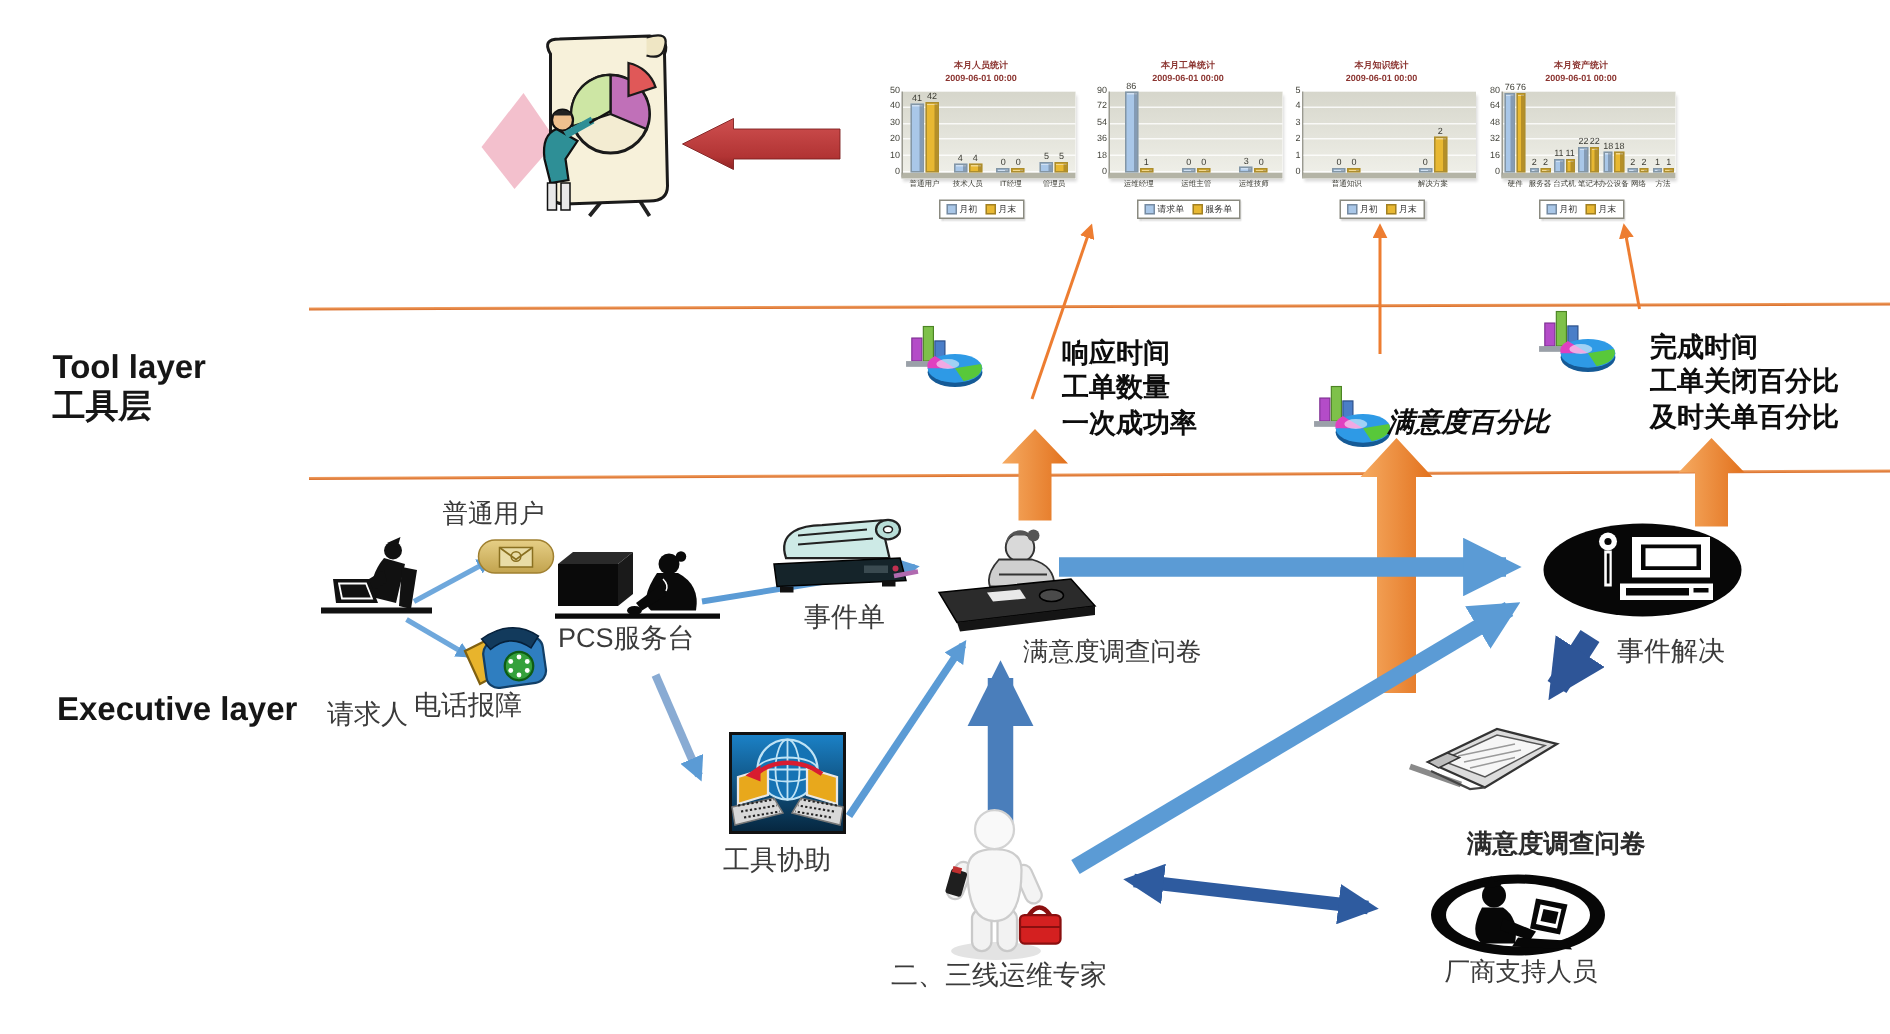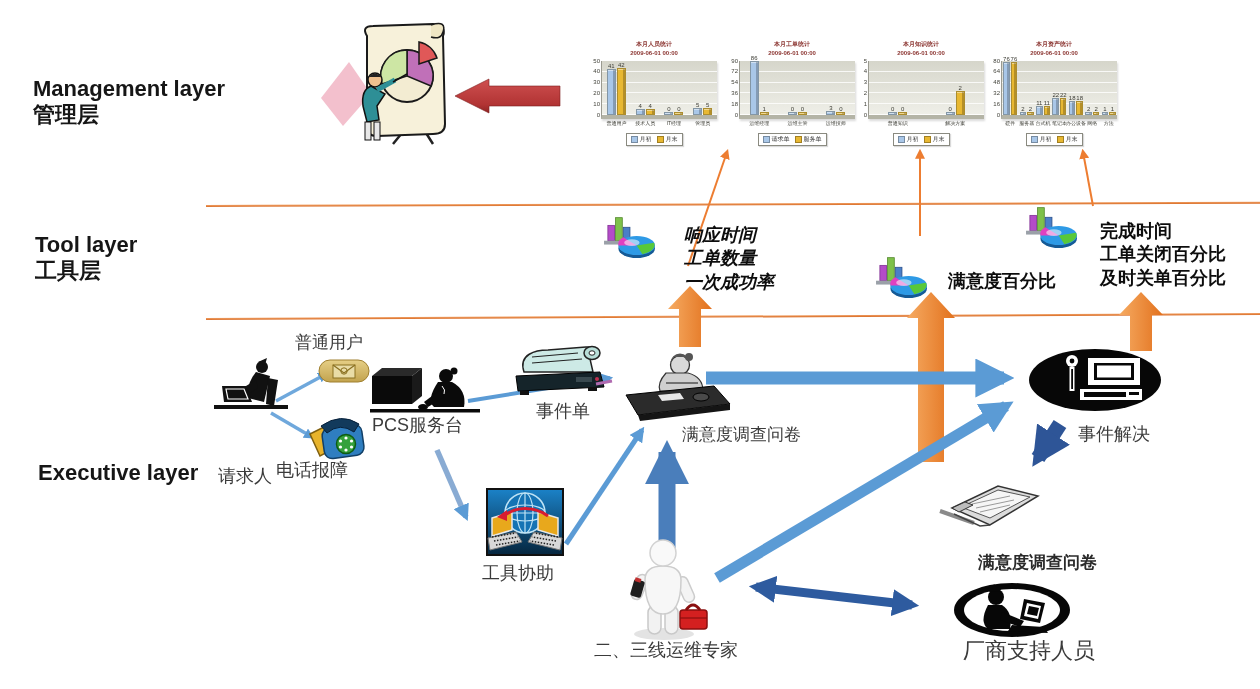--- a/index.html
+++ b/index.html
@@ -31,24 +31,20 @@
   .mc-legend-box{display:flex;gap:5px;border:1px solid #8a8a80;background:#fff;padding:1px 4px;
                  font-size:6px;color:#333;align-items:center;box-shadow:1px 1px 1px rgba(0,0,0,.15);}
   .mc-sq{width:5px;height:5px;display:inline-block;margin-right:2px;border:0.5px solid rgba(0,0,0,.3);}
   .mc-leg-item{display:inline-flex;align-items:center;}
 </style>
 </head>
 <body>
 
 <div class="stage">
 
-  <div class="layer-label" style="left:33px;top:76px;">
-    <div>Management layer</div>
-    <div>管理层</div>
-  </div>
   <div class="layer-label" style="left:35px;top:232px;">
     <div>Tool layer</div>
     <div>工具层</div>
   </div>
   <div class="layer-label" style="left:38px;top:460px;">
     <div>Executive layer</div>
   </div>
 
   <div class="divider" style="left:206px;top:205px;width:1056px;transform:rotate(-0.18deg);"></div>
   <div class="divider" style="left:206px;top:318px;width:1056px;transform:rotate(-0.27deg);"></div>
@@ -396,24 +392,24 @@
     <rect x="16" y="8" width="7" height="24" fill="#7ec14a" stroke="#4c8424" stroke-width="0.8"></rect>
     <rect x="24" y="18" width="7" height="14" fill="#4a7ec8" stroke="#2a4e88" stroke-width="0.8"></rect>
     <rect x="4" y="32" width="30" height="4" fill="#9aa0a8"></rect>
     <ellipse cx="38" cy="40" rx="19" ry="10" fill="#155a96"></ellipse>
     <ellipse cx="38" cy="37" rx="19" ry="10" fill="#2e9ae6"></ellipse>
     <path d="M38,37 L56,34 A19,10 0 0,1 44,46 Z" fill="#58c83a"></path>
     <path d="M38,37 L24,28.5 A19,10 0 0,0 19,37 Z" fill="#e040c0"></path>
     <ellipse cx="33" cy="34" rx="8" ry="3.5" fill="rgba(255,255,255,0.55)"></ellipse>
   </svg>
 
-  <div class="kpi" style="left:684px;top:224px;font-style:italic;">响应时间
+  <div class="kpi" style="left:708px;top:224px;">响应时间
 工单数量
 一次成功率</div>
-  <div class="kpi" style="left:948px;top:270px;">满意度百分比</div>
+  <div class="kpi" style="left:925px;top:270px;font-style:italic;">满意度百分比</div>
   <div class="kpi" style="left:1100px;top:220px;">完成时间
 工单关闭百分比
 及时关单百分比</div>
 
   <svg class="clip" style="left:212px;top:358px;" width="80" height="64" viewBox="0 0 80 64">
     <circle cx="50" cy="9" r="6" fill="#111"></circle>
     <path d="M46,4 L55,0 L53,7 Z" fill="#111"></path>
     <path d="M44,14 L58,18 L52,44 L36,40 Q34,26 44,14 Z" fill="#111"></path>
     <path d="M44,22 L24,34 L30,40 L46,30 Z" fill="#111"></path>
     <path d="M10,28 L34,28 L40,44 L12,44 Z" fill="#111"></path>
@@ -562,15 +558,15 @@
   <div class="node-label" style="left:295px;top:331px;font-size:17px;">普通用户</div>
   <div class="node-label" style="left:218px;top:416px;margin-top:48px;">请求人</div>
   <div class="node-label" style="left:276px;top:458px;">电话报障</div>
   <div class="node-label" style="left:372px;top:413px;">PCS服务台</div>
   <div class="node-label" style="left:536px;top:399px;">事件单</div>
   <div class="node-label" style="left:682px;top:423px;font-size:17px;">满意度调查问卷</div>
   <div class="node-label" style="left:482px;top:561px;">工具协助</div>
   <div class="node-label" style="left:594px;top:638px;">二、三线运维专家</div>
   <div class="node-label" style="left:1078px;top:422px;">事件解决</div>
   <div class="node-label" style="left:978px;top:551px;font-size:17px;font-weight:bold;color:#2b2b2b;">满意度调查问卷</div>
-  <div class="node-label" style="left:963px;top:636px;font-size:22px;">厂商支持人员</div>
+  <div class="node-label" style="left:963px;top:636px;font-size:17px;">厂商支持人员</div>
 
 </div>
 
 </body></html>

